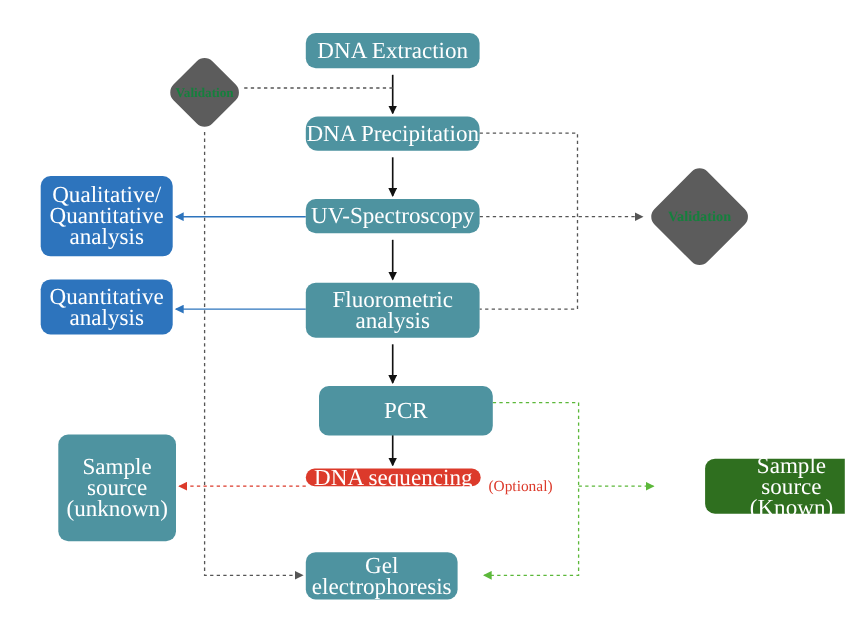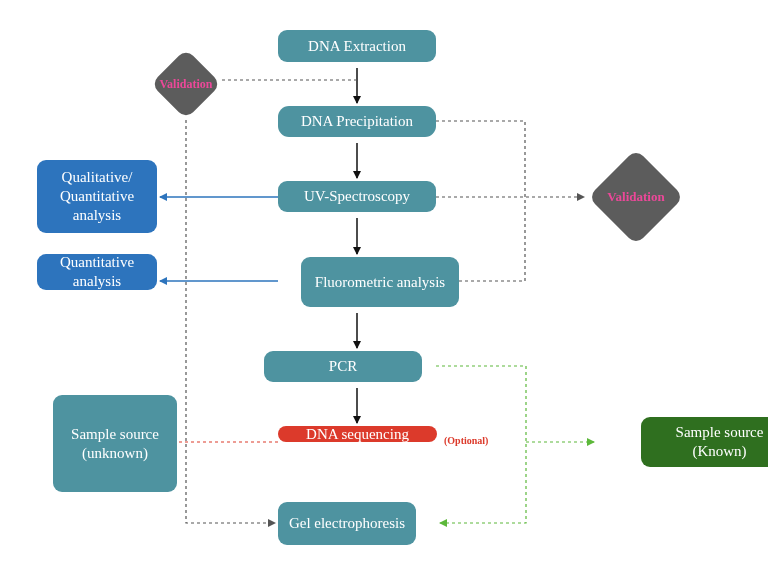--- a/index.html
+++ b/index.html
@@ -1,29 +1,29 @@
 <!DOCTYPE html>
 <html><head>
 <meta charset="utf-8">
 <style>
   html, body { margin: 0; padding: 0; background: #ffffff; }
   body { width: 768px; height: 576px; position: relative; overflow: hidden;
          font-family: "Liberation Serif", "DejaVu Serif", serif; }
   #connectors { position: absolute; left: 0; top: 0; width: 768px; height: 576px; }
   .node { position: absolute; box-sizing: border-box; color: #ffffff;
           display: flex; align-items: center; justify-content: center;
-          text-align: center; font-size: 15px; line-height: 19px; border-radius: 9px; }
+          text-align: center; font-size: 21px; line-height: 19px; border-radius: 9px; }
   .teal { background: #4e93a0; }
   .blue { background: #2d74bd; }
   .red { background: #dc3a2b; }
   .green { background: #2f6f1f; margin-left: 44px; }
   .diamond { position: absolute; background: #5c5c5c; border-radius: 10px; transform: rotate(45deg); }
-  .diamond-label { position: absolute; color: #ec4899; font-weight: bold;
+  .diamond-label { position: absolute; color: #15803d; font-weight: bold;
                    display: flex; align-items: center; justify-content: center; text-align: center; }
-  .note { position: absolute; color: #dc3a2b; font-weight: bold; font-size: 10px; }
+  .note { position: absolute; color: #dc3a2b; font-weight: normal; font-size: 14px; }
 </style>
 </head>
 <body>
 
 <svg id="connectors" xmlns="http://www.w3.org/2000/svg">
   <defs>
     <marker id="m-black" markerWidth="8" markerHeight="8" refX="7" refY="4" orient="auto" markerUnits="userSpaceOnUse">
       <path d="M0,0 L8,4 L0,8 z" fill="#111111"></path>
     </marker>
     <marker id="m-blue" markerWidth="8" markerHeight="8" refX="7" refY="4" orient="auto" markerUnits="userSpaceOnUse">
@@ -63,41 +63,41 @@
 
 <div class="node teal" style="left:278px;top:30px;width:158px;height:32px;">
   <span>DNA Extraction</span>
 </div>
 <div class="node teal" style="left:278px;top:106px;width:158px;height:31px;border-radius:11px;">
   <span>DNA Precipitation</span>
 </div>
 <div class="node teal" style="left:278px;top:181px;width:158px;height:31px;">
   <span>UV-Spectroscopy</span>
 </div>
-<div class="node teal" style="left:278px;top:257px;width:158px;height:50px;margin-left:23px;">
+<div class="node teal" style="left:278px;top:257px;width:158px;height:50px;">
   <span>Fluorometric analysis</span>
 </div>
-<div class="node teal" style="left:264px;top:351px;width:158px;height:31px;">
+<div class="node teal" style="left:290px;top:351px;width:158px;height:45px;">
   <span>PCR</span>
 </div>
 <div class="node red" style="left:278px;top:426px;width:159px;height:16px;">
   <span>DNA sequencing</span>
 </div>
 <div class="node teal" style="left:278px;top:502px;width:138px;height:43px;">
   <span>Gel electrophoresis</span>
 </div>
 
 <div class="node blue" style="left:37px;top:160px;width:120px;height:73px;padding:0 20px;">
   <span>Qualitative/ Quantitative analysis</span>
 </div>
-<div class="node blue" style="left:37px;top:254px;width:120px;height:36px;padding:0 14px;">
+<div class="node blue" style="left:37px;top:254px;width:120px;height:50px;padding:0 14px;">
   <span>Quantitative analysis</span>
 </div>
 
-<div class="node teal" style="left:53px;top:395px;width:124px;height:97px;padding:0 4px;">
+<div class="node teal" style="left:53px;top:395px;width:107px;height:97px;padding:0 4px;">
   <span>Sample source (unknown)</span>
 </div>
 <div class="node green" style="left:597px;top:417px;width:157px;height:50px;padding:0 28px;">
   <span>Sample source (Known)</span>
 </div>
 
 <div class="diamond" style="left:161px;top:59px;width:50px;height:50px;"></div>
 <div class="diamond-label" style="left:146px;top:74px;width:80px;height:20px;font-size:12px;">Validation</div>
 
 <div class="diamond" style="left:602px;top:163px;width:68px;height:68px;"></div>

